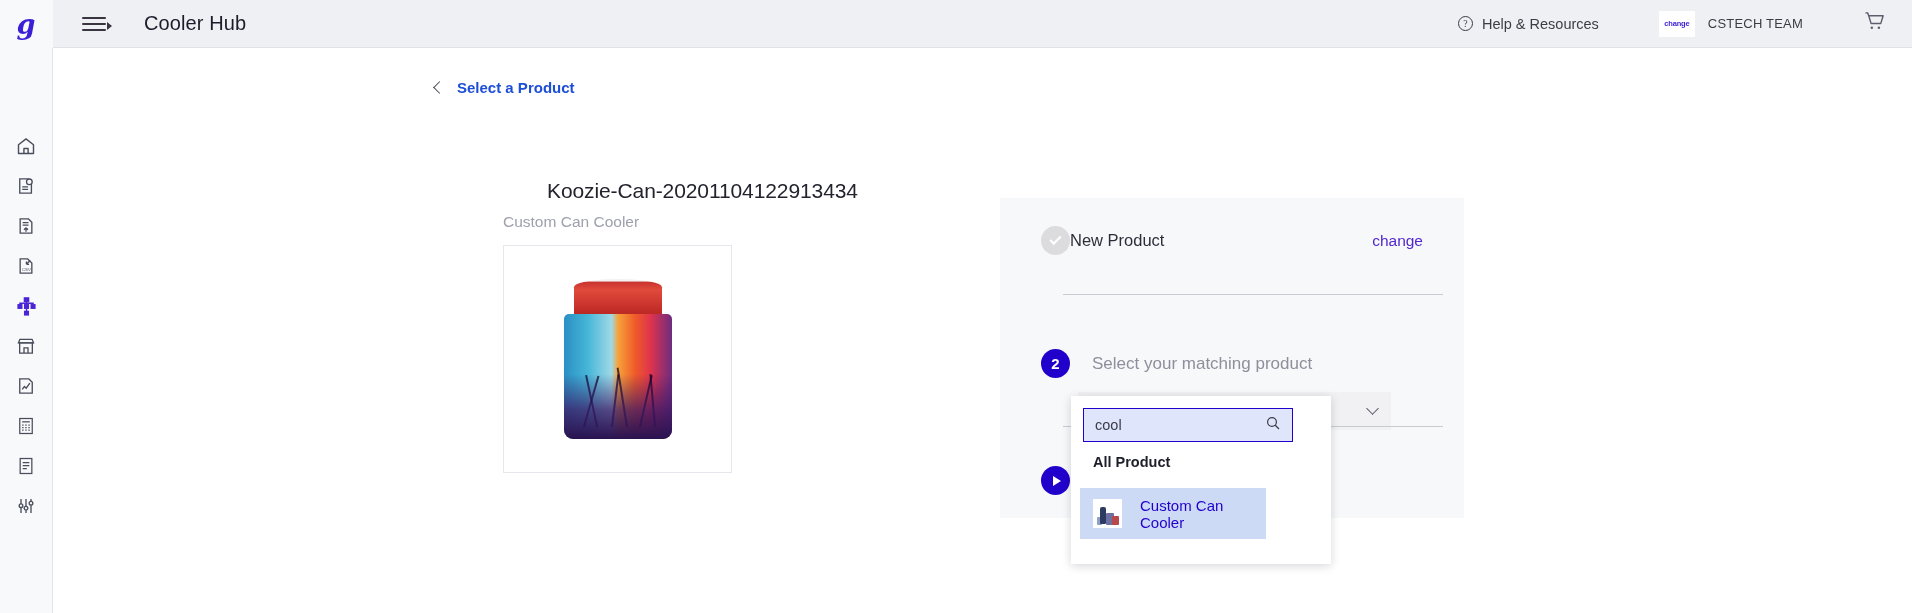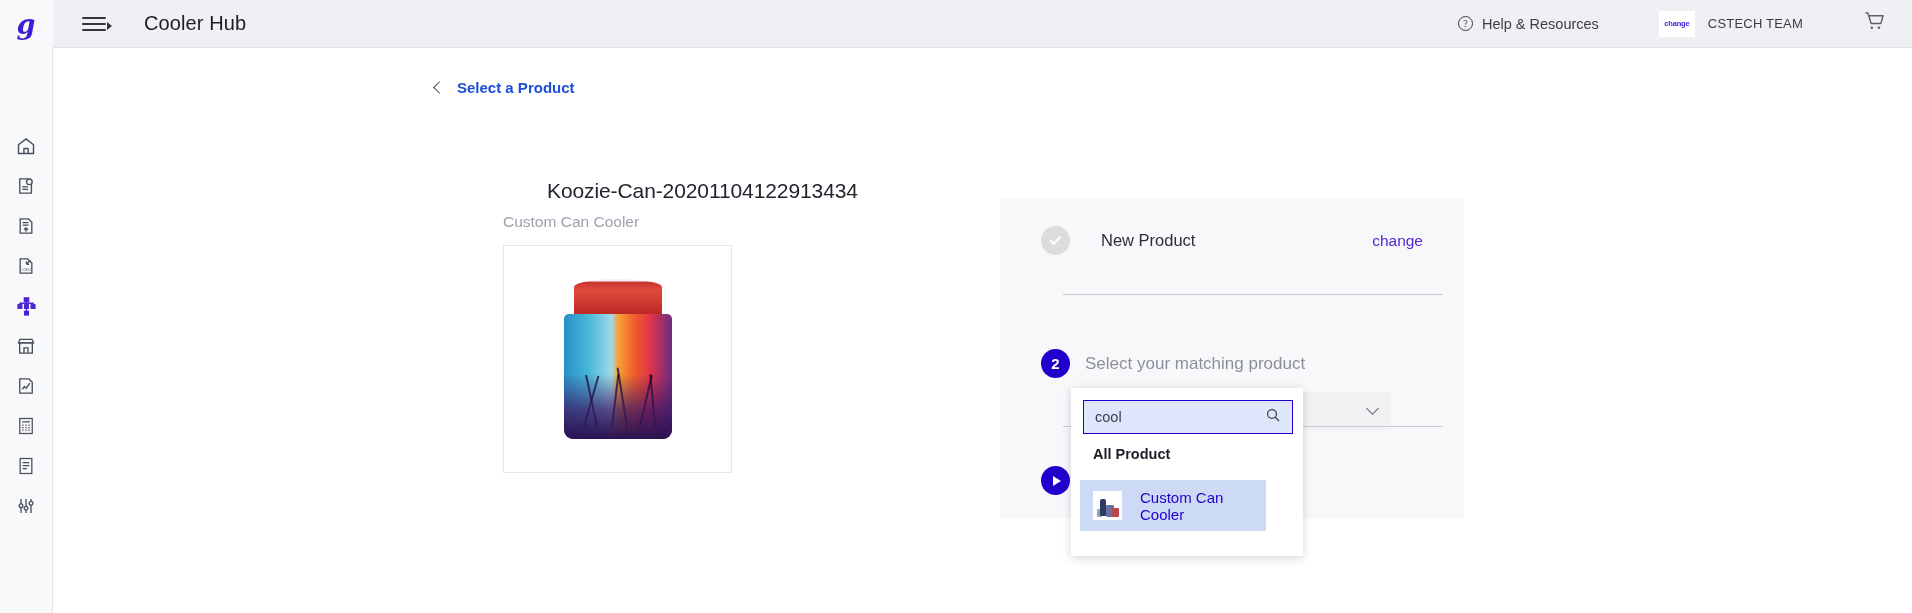--- a/index.html
+++ b/index.html
@@ -151,33 +151,33 @@
   .step-row { position:absolute; display:flex; align-items:center; }
   .step1 { left: 41px; top: 28px; width: 382px; }
   .circle-done {
     width: 29px; height: 29px; border-radius: 50%; background:#DCDCDE;
     display:flex; align-items:center; justify-content:center; flex:0 0 29px;
   }
   .circle-done .tick {
     width: 11px; height: 6px; border-left:2.2px solid #fff; border-bottom:2.2px solid #fff;
     transform: rotate(-45deg); margin-top:-3px;
   }
-  .step-label-done { margin-left: 31px; font-size: 16.5px; color:#2E2E3B; }
+  .step-label-done { font-size: 16.5px; color:#2E2E3B; }
   .change-link { margin-left: auto; font-size: 15.5px; color:#5227CC; cursor:pointer; }
 
   .divider1 { position:absolute; left: 63px; top: 96px; width: 380px; height:1px; background:#C9CBD2; }
   .divider2 { position:absolute; left: 63px; top: 228px; width: 380px; height:1px; background:#C9CBD2; }
 
   .step2 { left: 41px; top: 151px; width: 382px; }
   .circle-num {
     width: 29px; height: 29px; border-radius: 50%; background:#2200CC;
     display:flex; align-items:center; justify-content:center; flex:0 0 29px;
     color:#fff; font-size:15px; font-weight:700;
   }
-  .step-label-active { margin-left: 15px; font-size: 17px; color:#8D8F9C; }
+  .step-label-active { margin-left: 22px; font-size: 17px; color:#8D8F9C; }
 
   .select-field {
     position:absolute; left: 78px; top: 194px;
     width: 313px; height: 38px; background:#F1F1F3;
     display:flex; align-items:center; padding: 0 14px;
     cursor:pointer;
   }
   .select-field .sel-text { font-size: 14.5px; font-weight:600; color:#3B3B48; }
   .select-field .caret {
     margin-left:auto; width:9px; height:9px;
@@ -190,22 +190,22 @@
     width: 29px; height: 29px; border-radius:50%; background:#2200CC;
     display:flex; align-items:center; justify-content:center; flex:0 0 29px;
   }
   .circle-play .tri {
     width:0;height:0;border-top:5px solid transparent;border-bottom:5px solid transparent;
     border-left:8px solid #fff; margin-left:3px;
   }
 
   
   .dropdown {
-    position:absolute; left: 1071px; top: 388px;
-    width: 232px; height: 168px;
+    position:absolute; left: 1071px; top: 396px;
+    width: 260px; height: 168px;
     background:#ffffff;
     box-shadow: 0 2px 9px rgba(20,20,40,.17);
     z-index: 30;
   }
   .dd-search {
     position:absolute; left: 12px; top: 12px;
     width: 210px; height: 34px;
     background:#DFE6FB; border: 1.4px solid #2200CC;
     display:flex; align-items:center; padding: 0 11px;
   }

